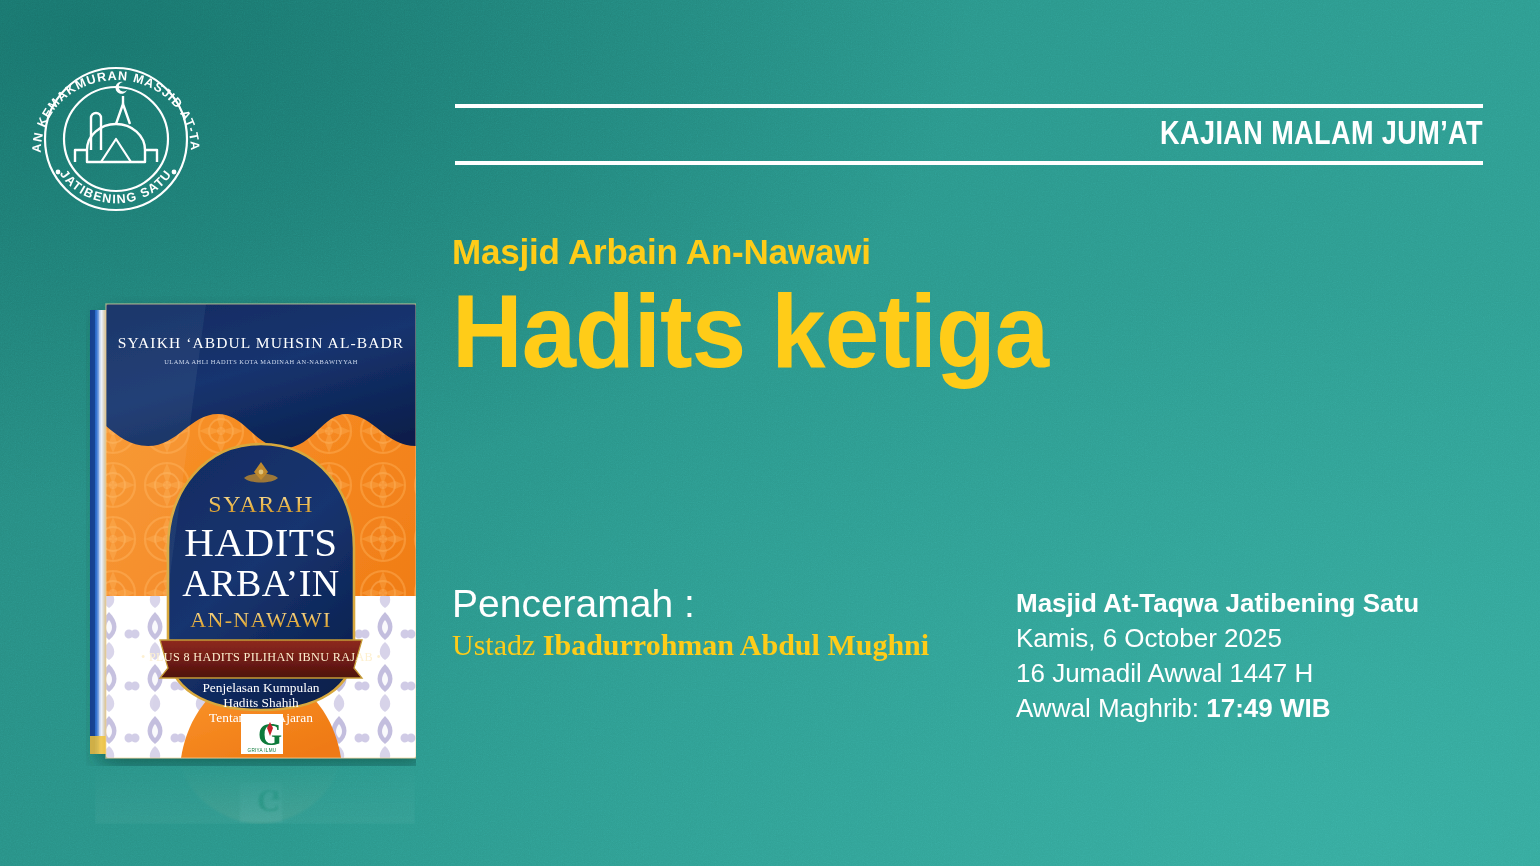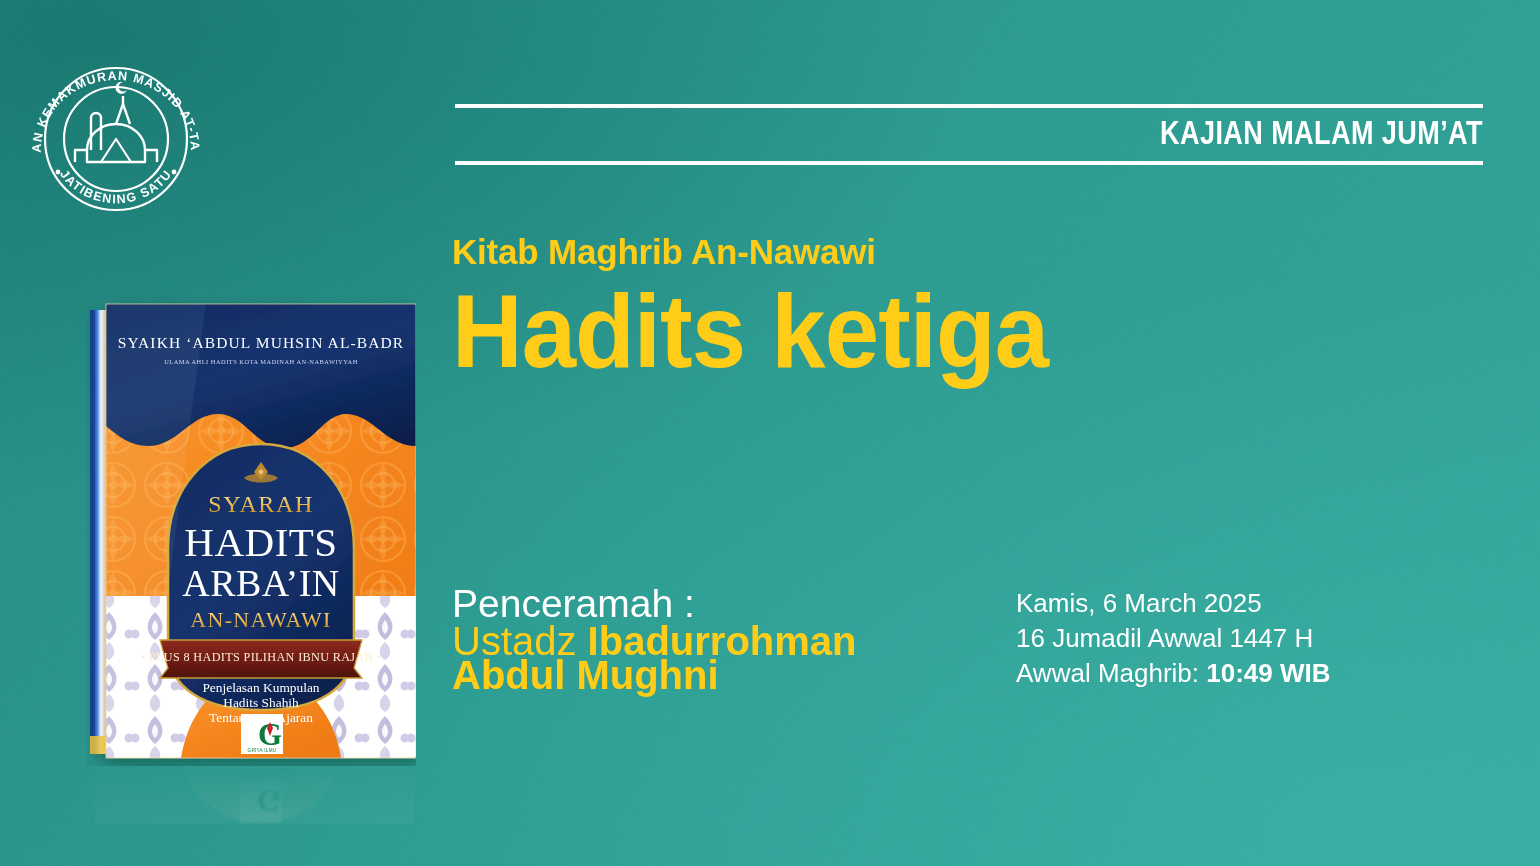--- a/index.html
+++ b/index.html
@@ -86,22 +86,23 @@
     width:480px;
   }
   .speaker .label{
     color:#ffffff;
     font-size:39px;
     line-height:40px;
     white-space:nowrap;
   }
   .speaker .name{
     color:#ffcc18;
-    font-size:40px;
-    line-height:34px;
+    font-size:30px;
+    line-height:41px;
+    font-family:Liberation Serif, serif;
   }
   .speaker .name b{ font-weight:bold; }
   .speaker .name .pre{ font-weight:normal; }
 
   
   .venue{
     position:absolute;
     left:1016px; top:586px;
     width:500px;
     color:#ffffff;
@@ -186,32 +187,33 @@
       <path d="M 96,38 L 96,30"></path>
 
       <path d="M 100,24 A 6,6 0 1 1 96,16 A 4.8,4.8 0 1 0 100,24 Z" fill="#ffffff" stroke="none"></path>
     </g>
   </svg>
 
   <div class="rule top"></div>
   <div class="kicker">KAJIAN MALAM JUM’AT</div>
   <div class="rule bottom"></div>
 
-  <div class="kitab">Kitab Maghrib An-Nawawi</div>
+  <div class="kitab">Masjid Arbain An-Nawawi</div>
   <div class="headline">Hadits ketiga</div>
 
   <div class="speaker">
     <div class="label">Penceramah :</div>
     <div class="name"><span class="pre">Ustadz </span><b>Ibadurrohman Abdul Mughni</b></div>
   </div>
 
   <div class="venue">
-    <div class="line">Kamis, 6 March 2025</div>
+    <div class="place">Masjid At-Taqwa Jatibening Satu</div>
+    <div class="line">Kamis, 6 October 2025</div>
     <div class="line">16 Jumadil Awwal 1447 H</div>
-    <div class="line"><span>Awwal Maghrib: </span><b>10:49 WIB</b></div>
+    <div class="line"><span>Awwal Maghrib: </span><b>17:49 WIB</b></div>
   </div>
 
   <svg class="book-wrap" viewBox="0 0 330 470" xmlns="http://www.w3.org/2000/svg">
     <defs>
       <linearGradient id="spineG" x1="0" y1="0" x2="1" y2="0">
         <stop offset="0%" stop-color="#1b3f8f"></stop>
         <stop offset="35%" stop-color="#2f6fd0"></stop>
         <stop offset="65%" stop-color="#e8eef8"></stop>
         <stop offset="100%" stop-color="#c9a55c"></stop>
       </linearGradient>

